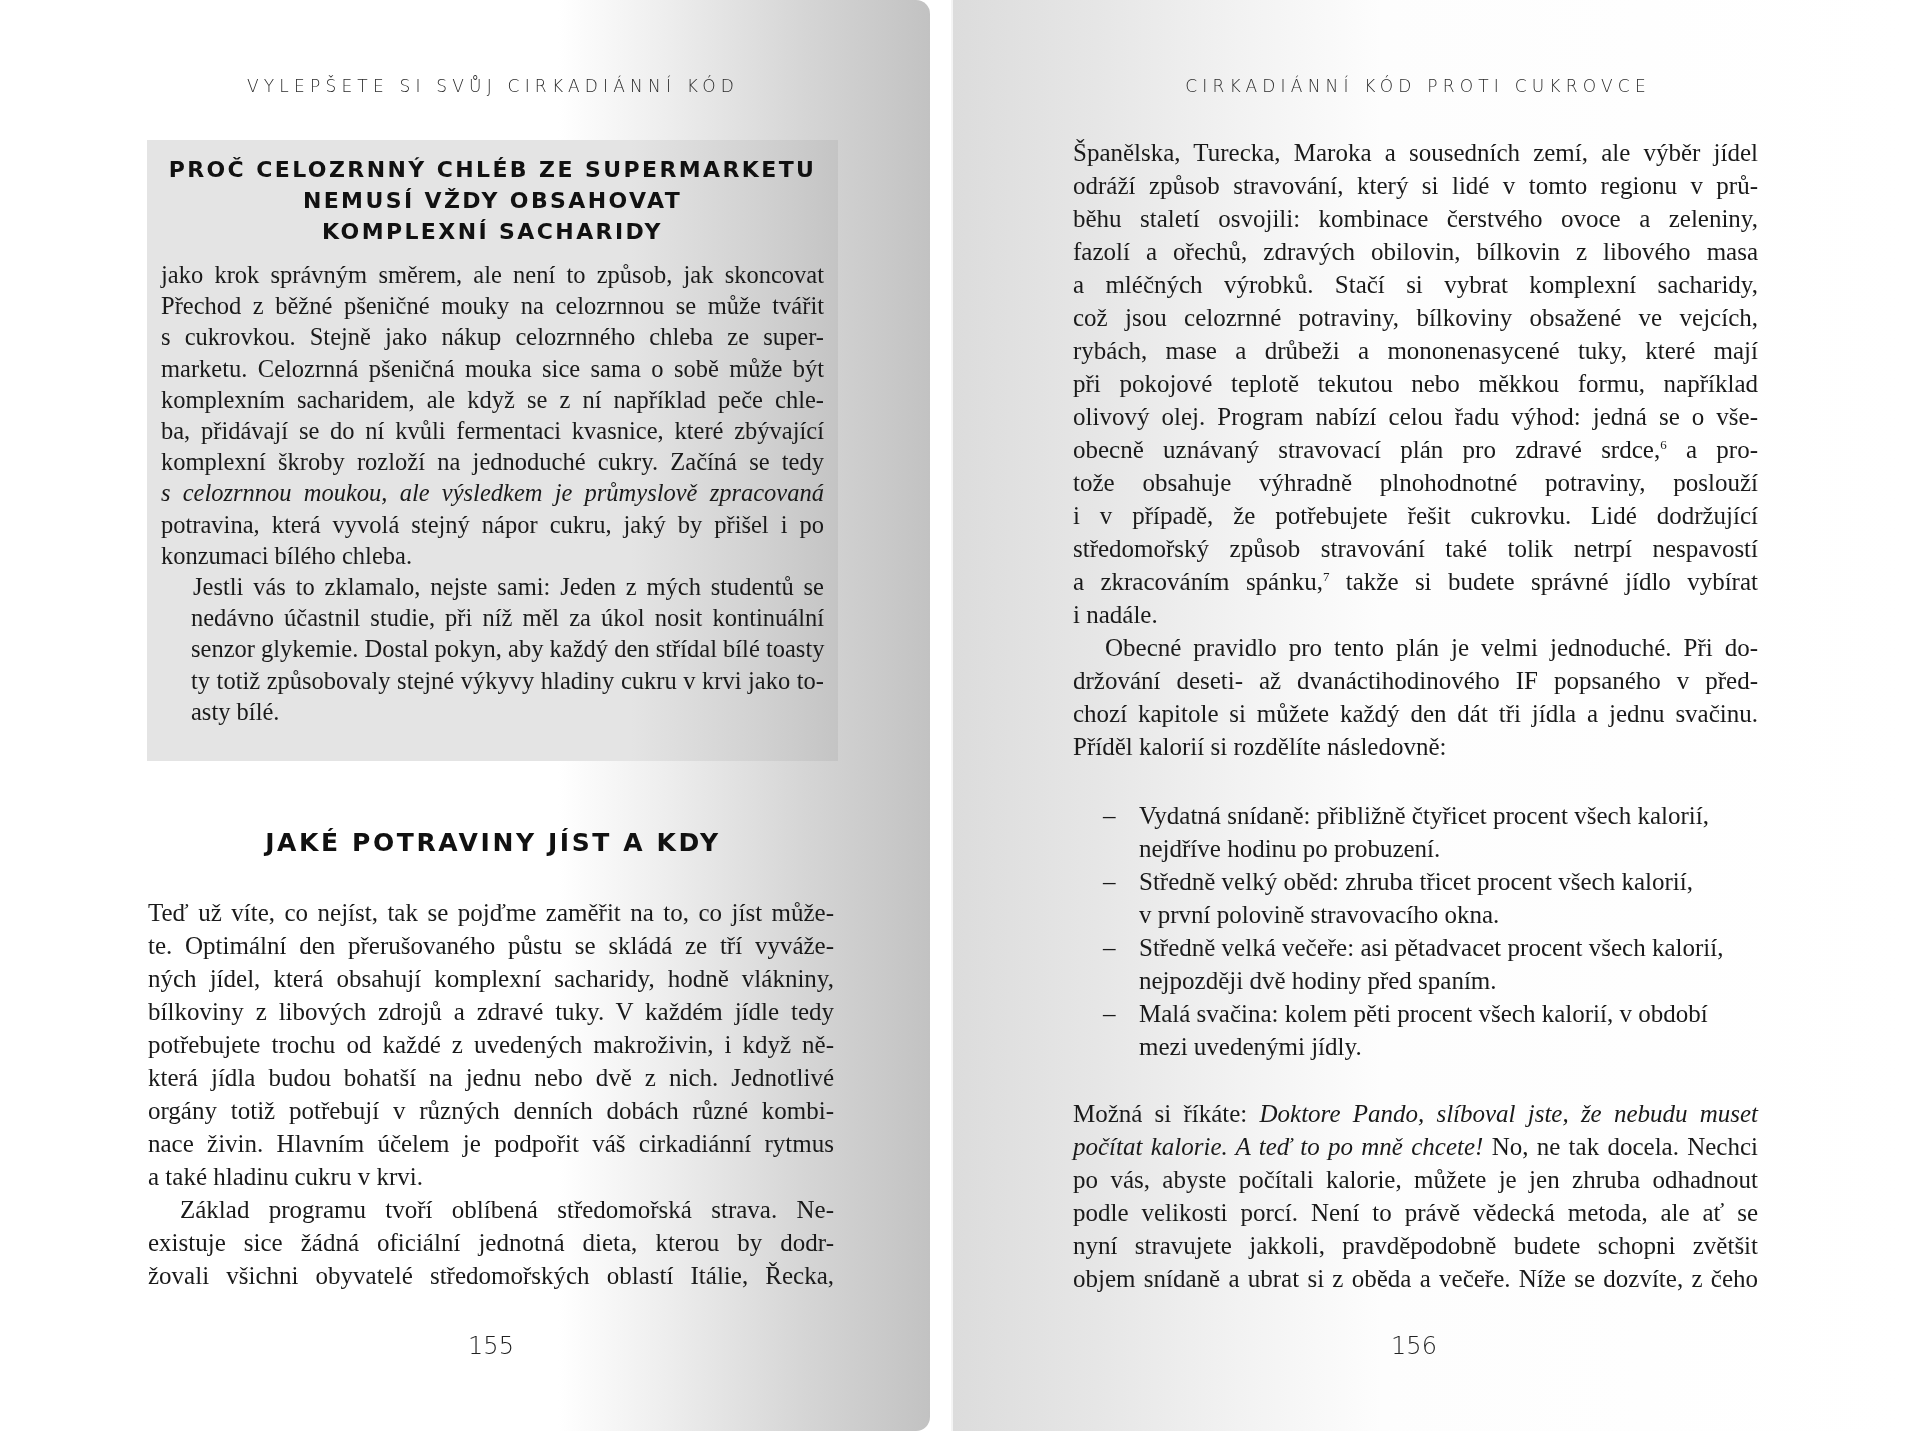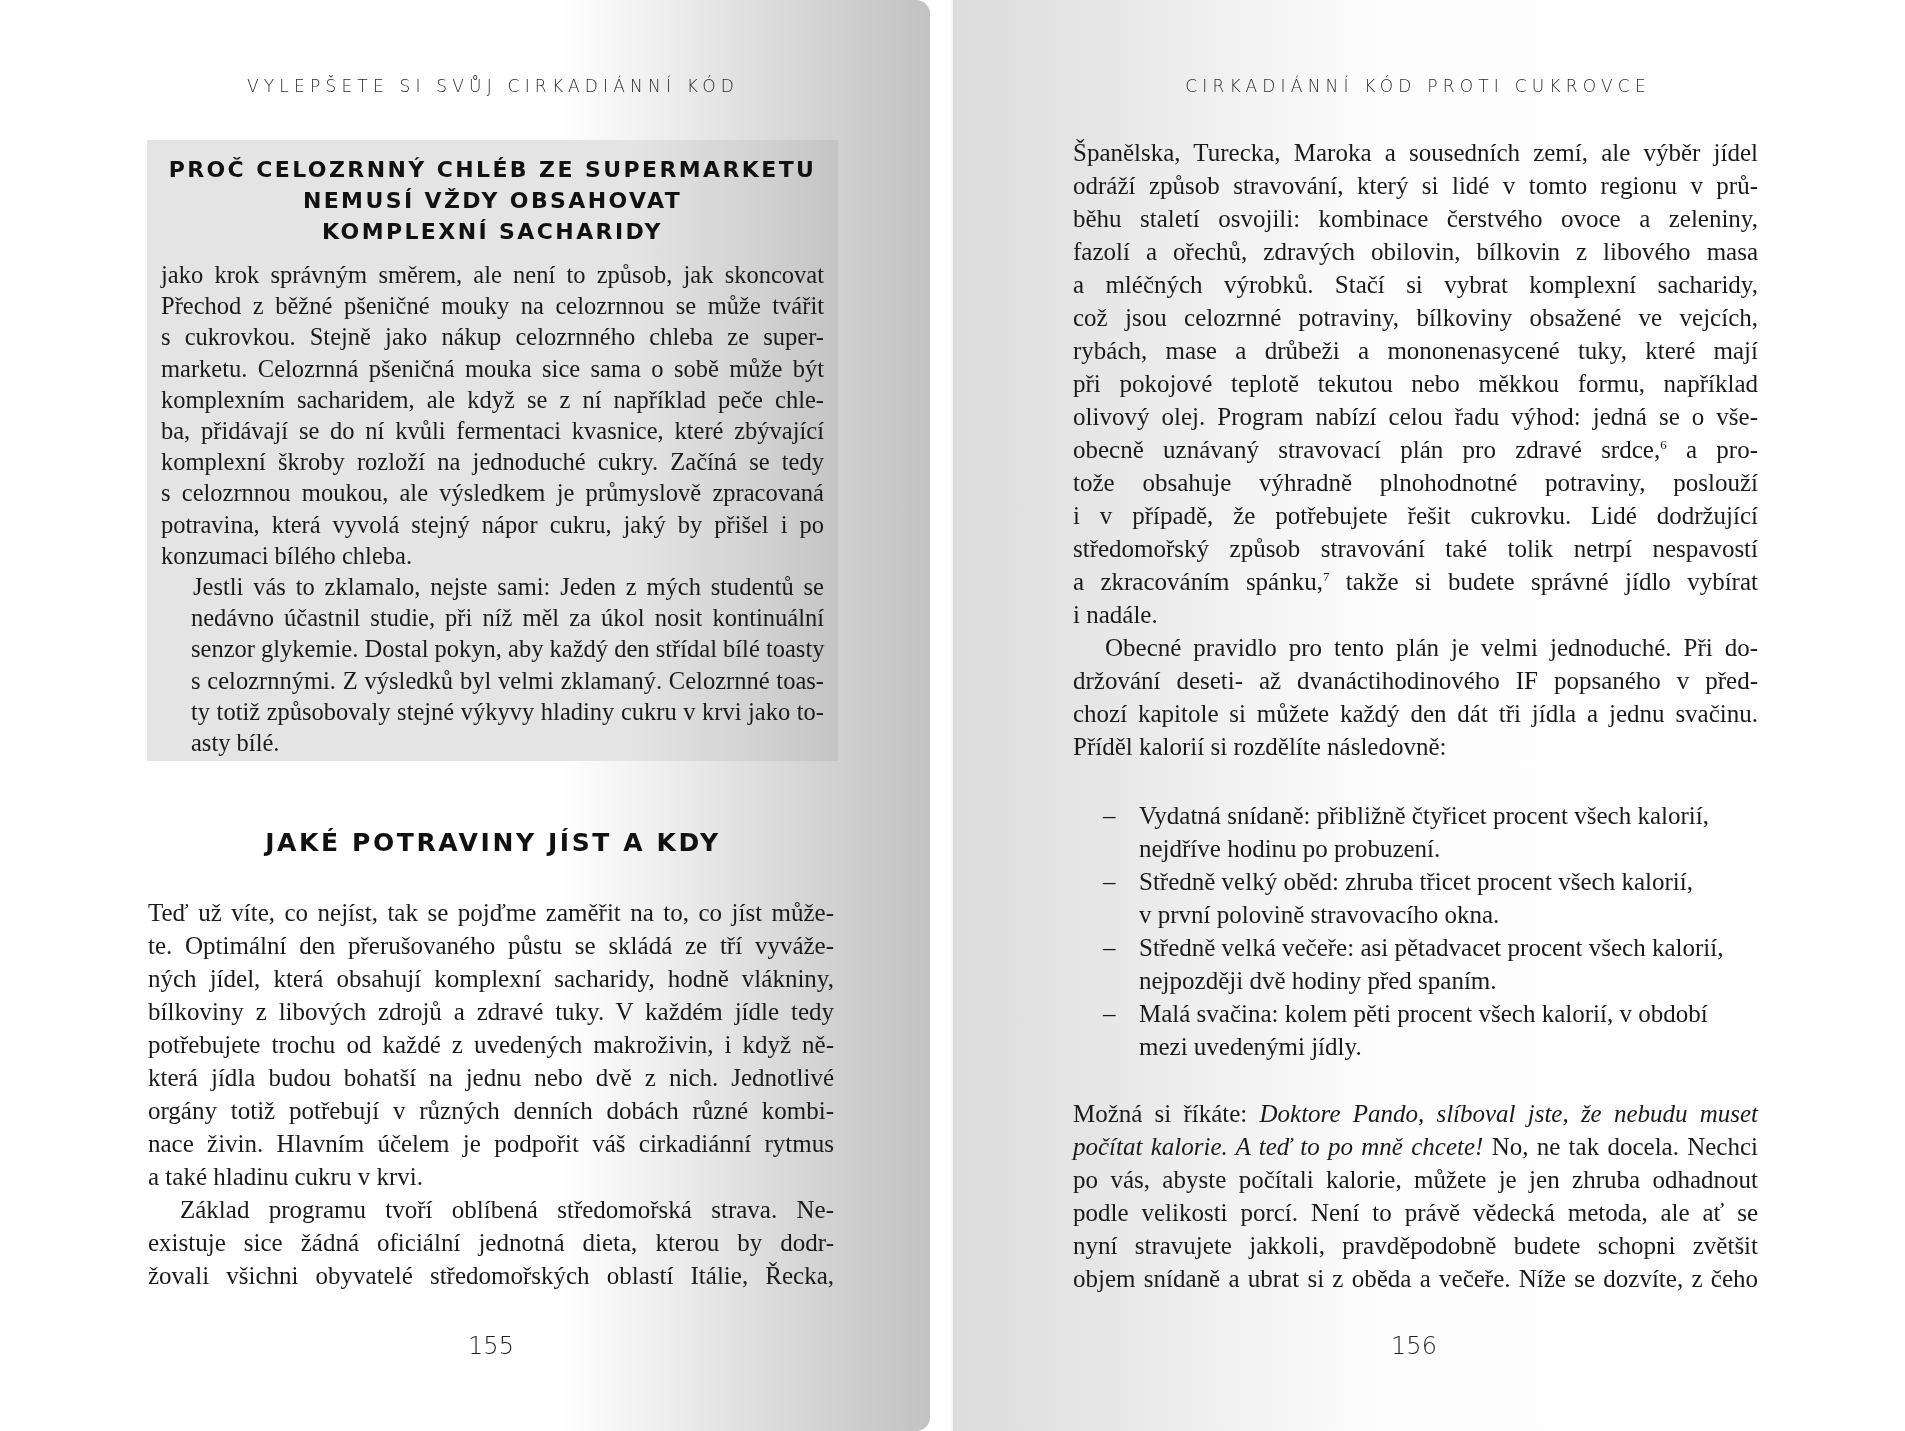--- a/index.html
+++ b/index.html
@@ -89,29 +89,28 @@
     </h2>
     <div class="sidebar-body">
       <p id="sb-p0">
           <span class="line" style="display: block;">jako krok správným směrem, ale není to způsob, jak skoncovat</span>
           <span class="line" style="display: block;">Přechod z běžné pšeničné mouky na celozrnnou se může tvářit</span>
           <span class="line" style="display: block;">s cukrovkou. Stejně jako nákup celozrnného chleba ze super-</span>
           <span class="line" style="display: block;">marketu. Celozrnná pšeničná mouka sice sama o sobě může být</span>
           <span class="line" style="display: block;">komplexním sacharidem, ale když se z ní například peče chle-</span>
           <span class="line" style="display: block;">ba, přidávají se do ní kvůli fermentaci kvasnice, které zbývající</span>
           <span class="line" style="display: block;">komplexní škroby rozloží na jednoduché cukry. Začíná se tedy</span>
-          <span class="line" style="display: block;">s celozrnnou moukou, ale výsledkem je průmyslově zpracovaná</span>
+          <span class="line" style="display: block; font-style: italic;">s celozrnnou moukou, ale výsledkem je průmyslově zpracovaná</span>
           <span class="line" style="display: block;">potravina, která vyvolá stejný nápor cukru, jaký by přišel i po</span>
           <span class="line last" style="display: block;">konzumaci bílého chleba.</span>
         </p>
       <p id="sb-p1">
           <span class="line" style="text-indent: 32px; display: block;">Jestli vás to zklamalo, nejste sami: Jeden z mých studentů se</span>
           <span class="line" style="display: block;">nedávno účastnil studie, při níž měl za úkol nosit kontinuální</span>
           <span class="line" style="display: block;">senzor glykemie. Dostal pokyn, aby každý den střídal bílé toasty</span>
-          <span class="line" style="display: block;">s celozrnnými. Z výsledků byl velmi zklamaný. Celozrnné toas-</span>
           <span class="line" style="display: block;">ty totiž způsobovaly stejné výkyvy hladiny cukru v krvi jako to-</span>
           <span class="line last" style="display: block;">asty bílé.</span>
         </p>
     </div>
   </div>
 
   <h2 class="section-heading">JAKÉ POTRAVINY JÍST A KDY</h2>
 
   <div class="body-left text">
     <p id="lb-p0">

